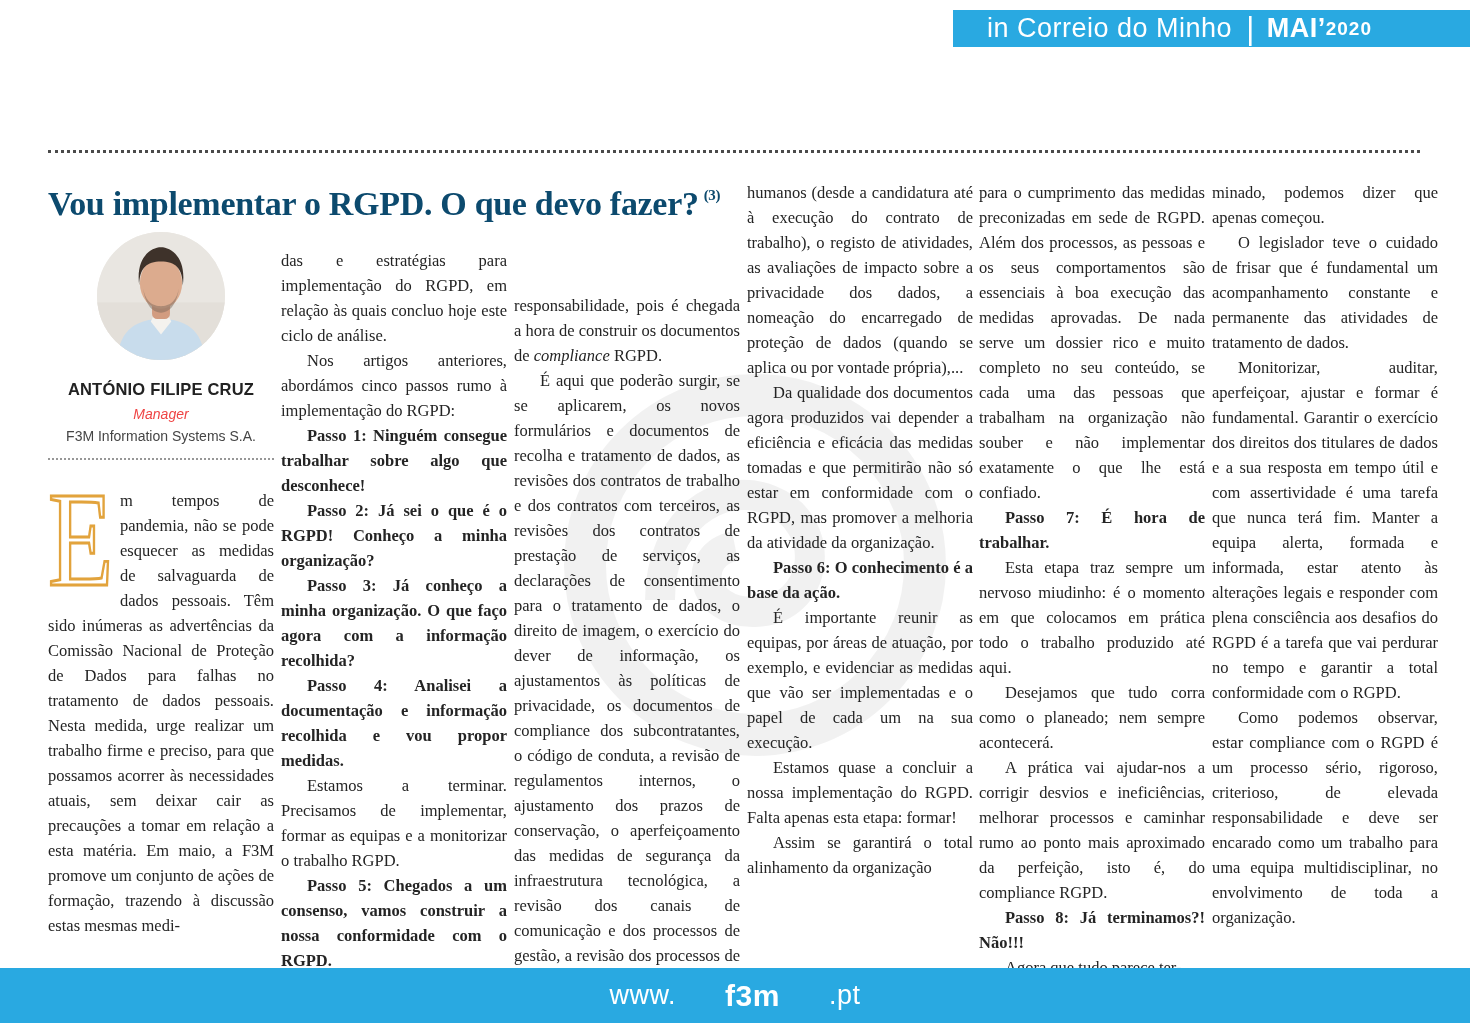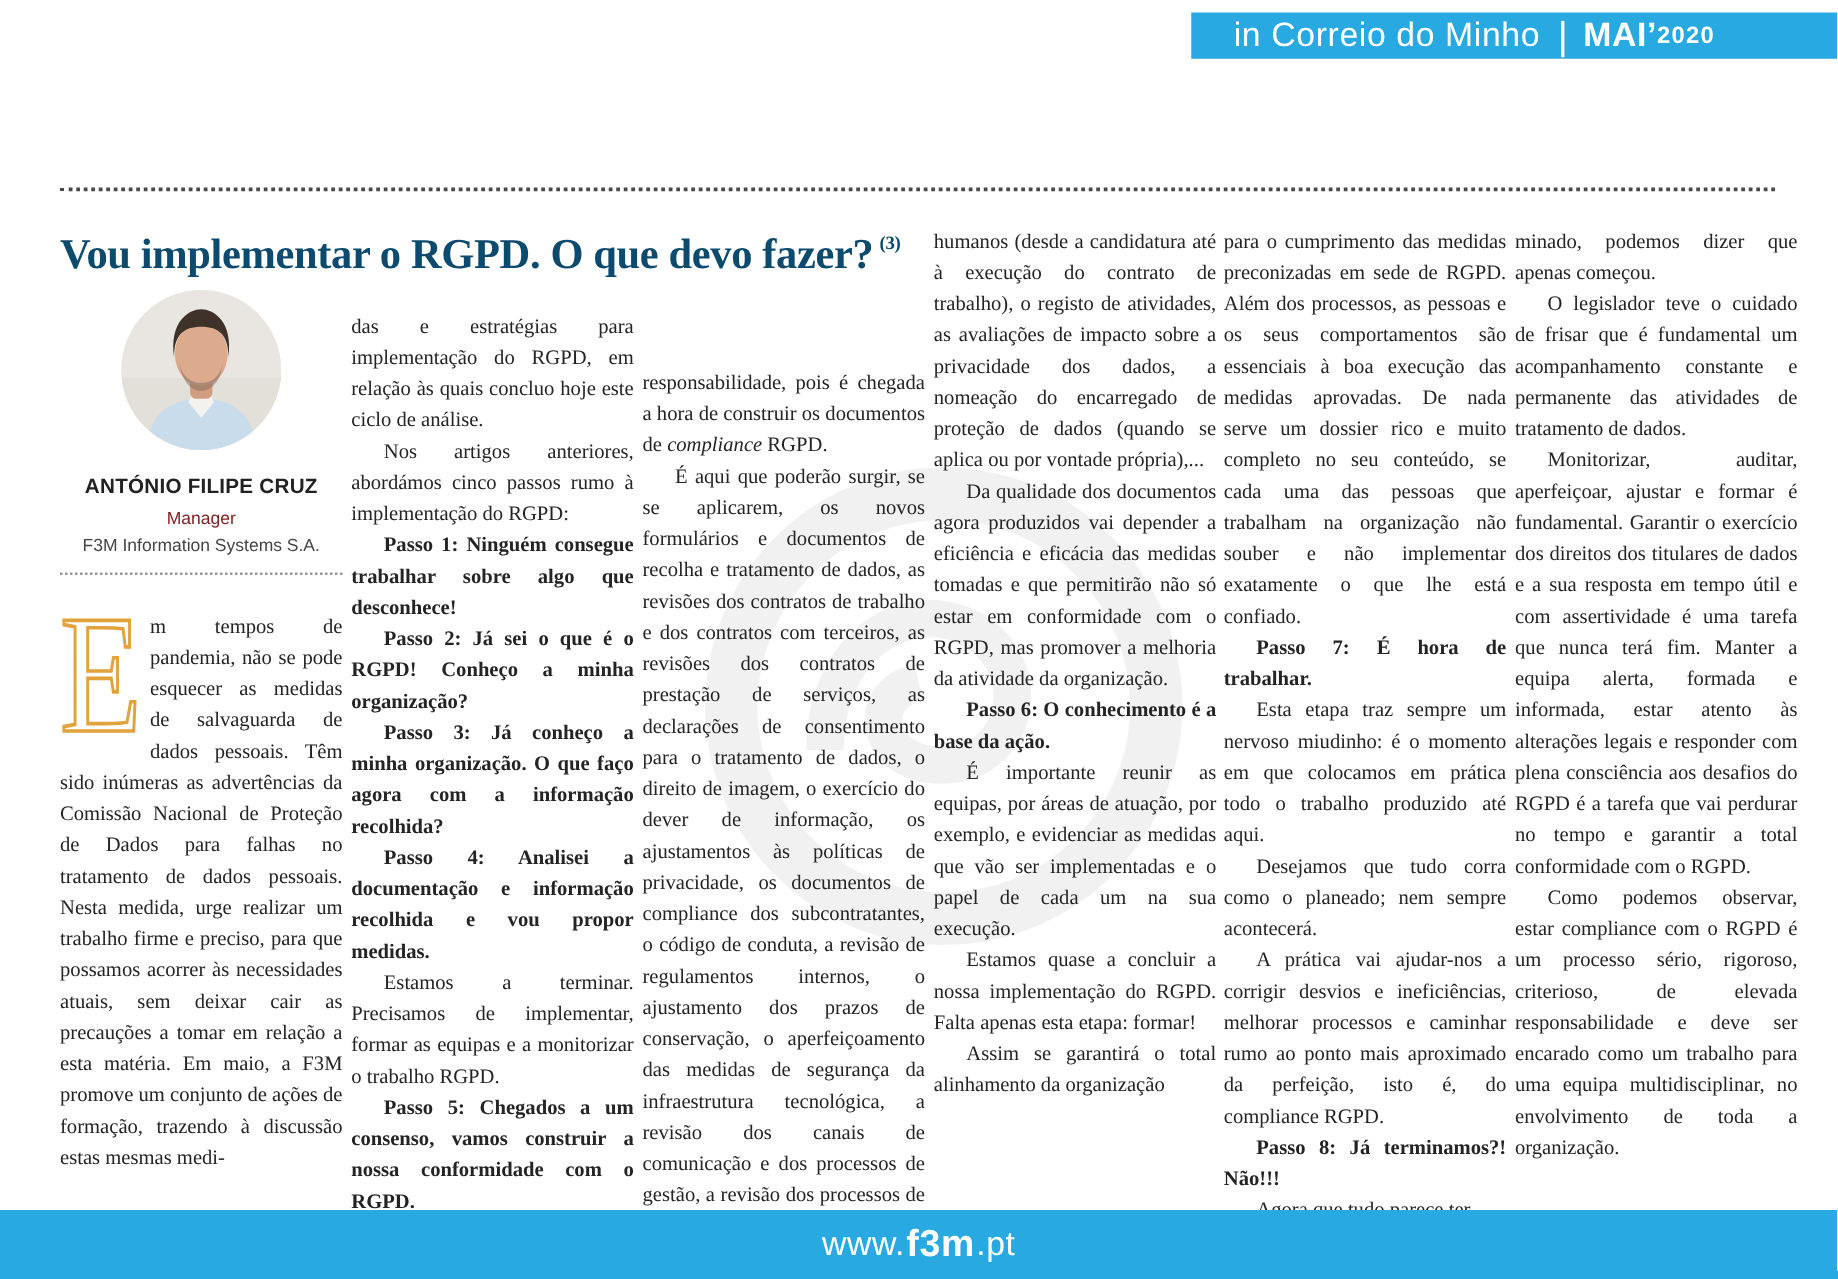--- a/index.html
+++ b/index.html
@@ -37,21 +37,21 @@
   .headline .sup{font-size:15px; vertical-align:15px; margin-left:5px; font-weight:bold;}
 
   
   .author-block{
     position:absolute; left:48px; top:232px; width:226px; text-align:center;
     font-family:"Liberation Sans",sans-serif;
   }
   .avatar{width:128px; height:128px; border-radius:50%; overflow:hidden; margin:0 auto; background:#edebe7;}
   .avatar svg{display:block; width:100%; height:100%;}
   .author-name{margin-top:20px; font-weight:bold; font-size:16.5px; color:#222; letter-spacing:0.2px;}
-  .author-role{margin-top:7px; font-size:14px; color:#7f1d1d;}
+  .author-role{margin-top:7px; font-size:14px; color:#ef4444;font-style:italic;}
   .author-company{margin-top:6px; font-size:14px; color:#454545;}
 
   
   .watermark{position:absolute; left:540px; top:350px; width:430px; height:430px; opacity:0.05;}
 
   
   .col{position:absolute; width:226px; font-size:16.5px; line-height:25px; text-align:justify; color:var(--ink);}
   .col p{margin:0; text-indent:26px;}
   .col p.ni{text-indent:0;}
   .col p.b{font-weight:bold;}
@@ -61,21 +61,21 @@
   .col3{left:514px; top:248px;margin-top:45px;}
   .col4{left:747px; top:180px;}
   .col5{left:979px; top:180px;}
   .col6{left:1212px;top:180px;}
   .dropcap-svg{float:left; width:62px; height:98px; margin:4px 10px 0 0;}
 
   
   .footer-bar{
     position:absolute; left:0; right:0; bottom:0; height:55px; background:var(--blue);
     color:#fff; display:flex; align-items:center; justify-content:center;
-    font-family:"Liberation Sans",sans-serif; font-size:27px; letter-spacing:0.5px;
+    font-family:"Liberation Sans",sans-serif; font-size:27px; letter-spacing:0.5px;gap:48px;
   }
   .footer-bar .brand{font-weight:bold; font-size:30px; margin:0 1px;}
 </style>
 </head>
 <body>
 
 <div class="page">
 
   <div class="credit-bar">
     <span>in Correio do Minho</span>

